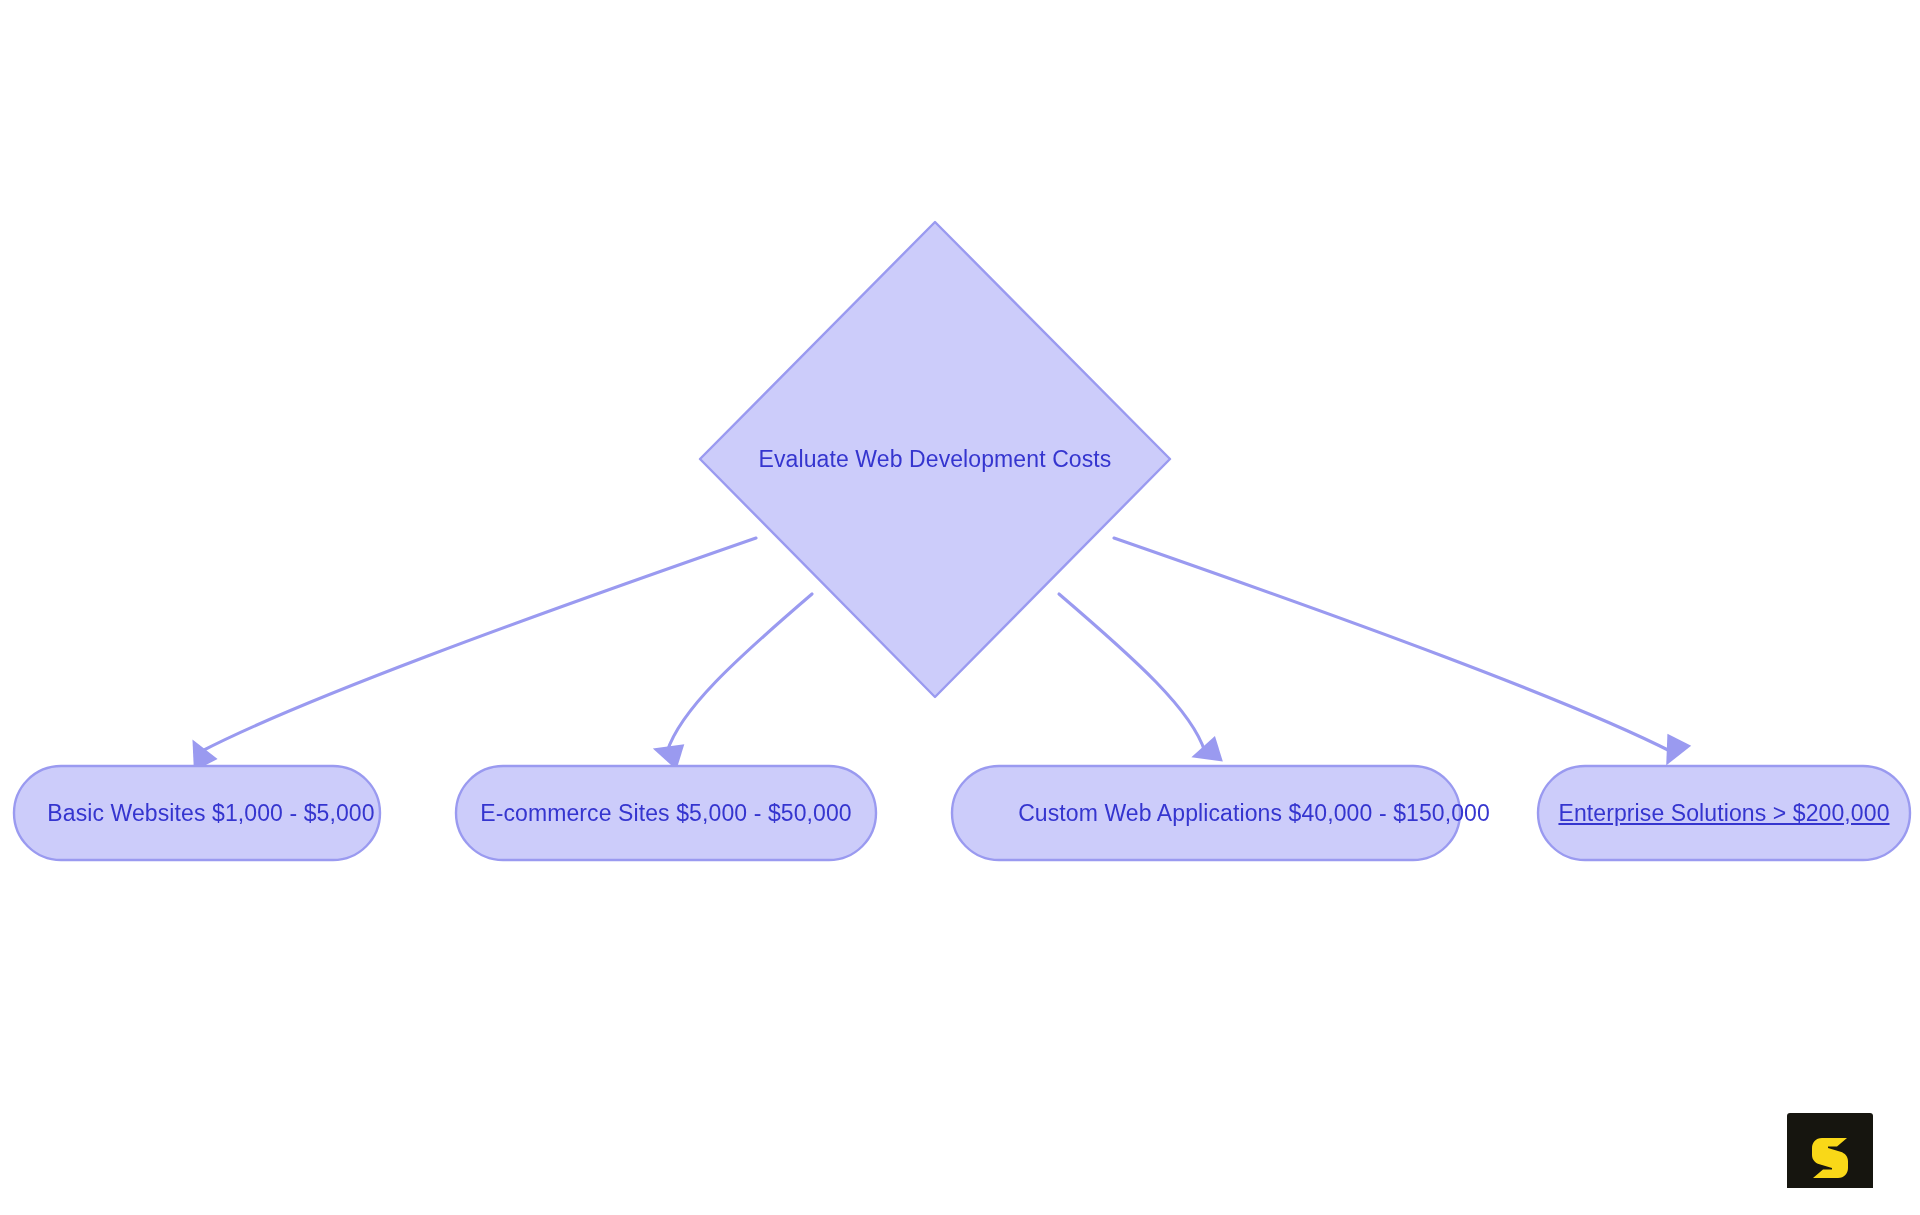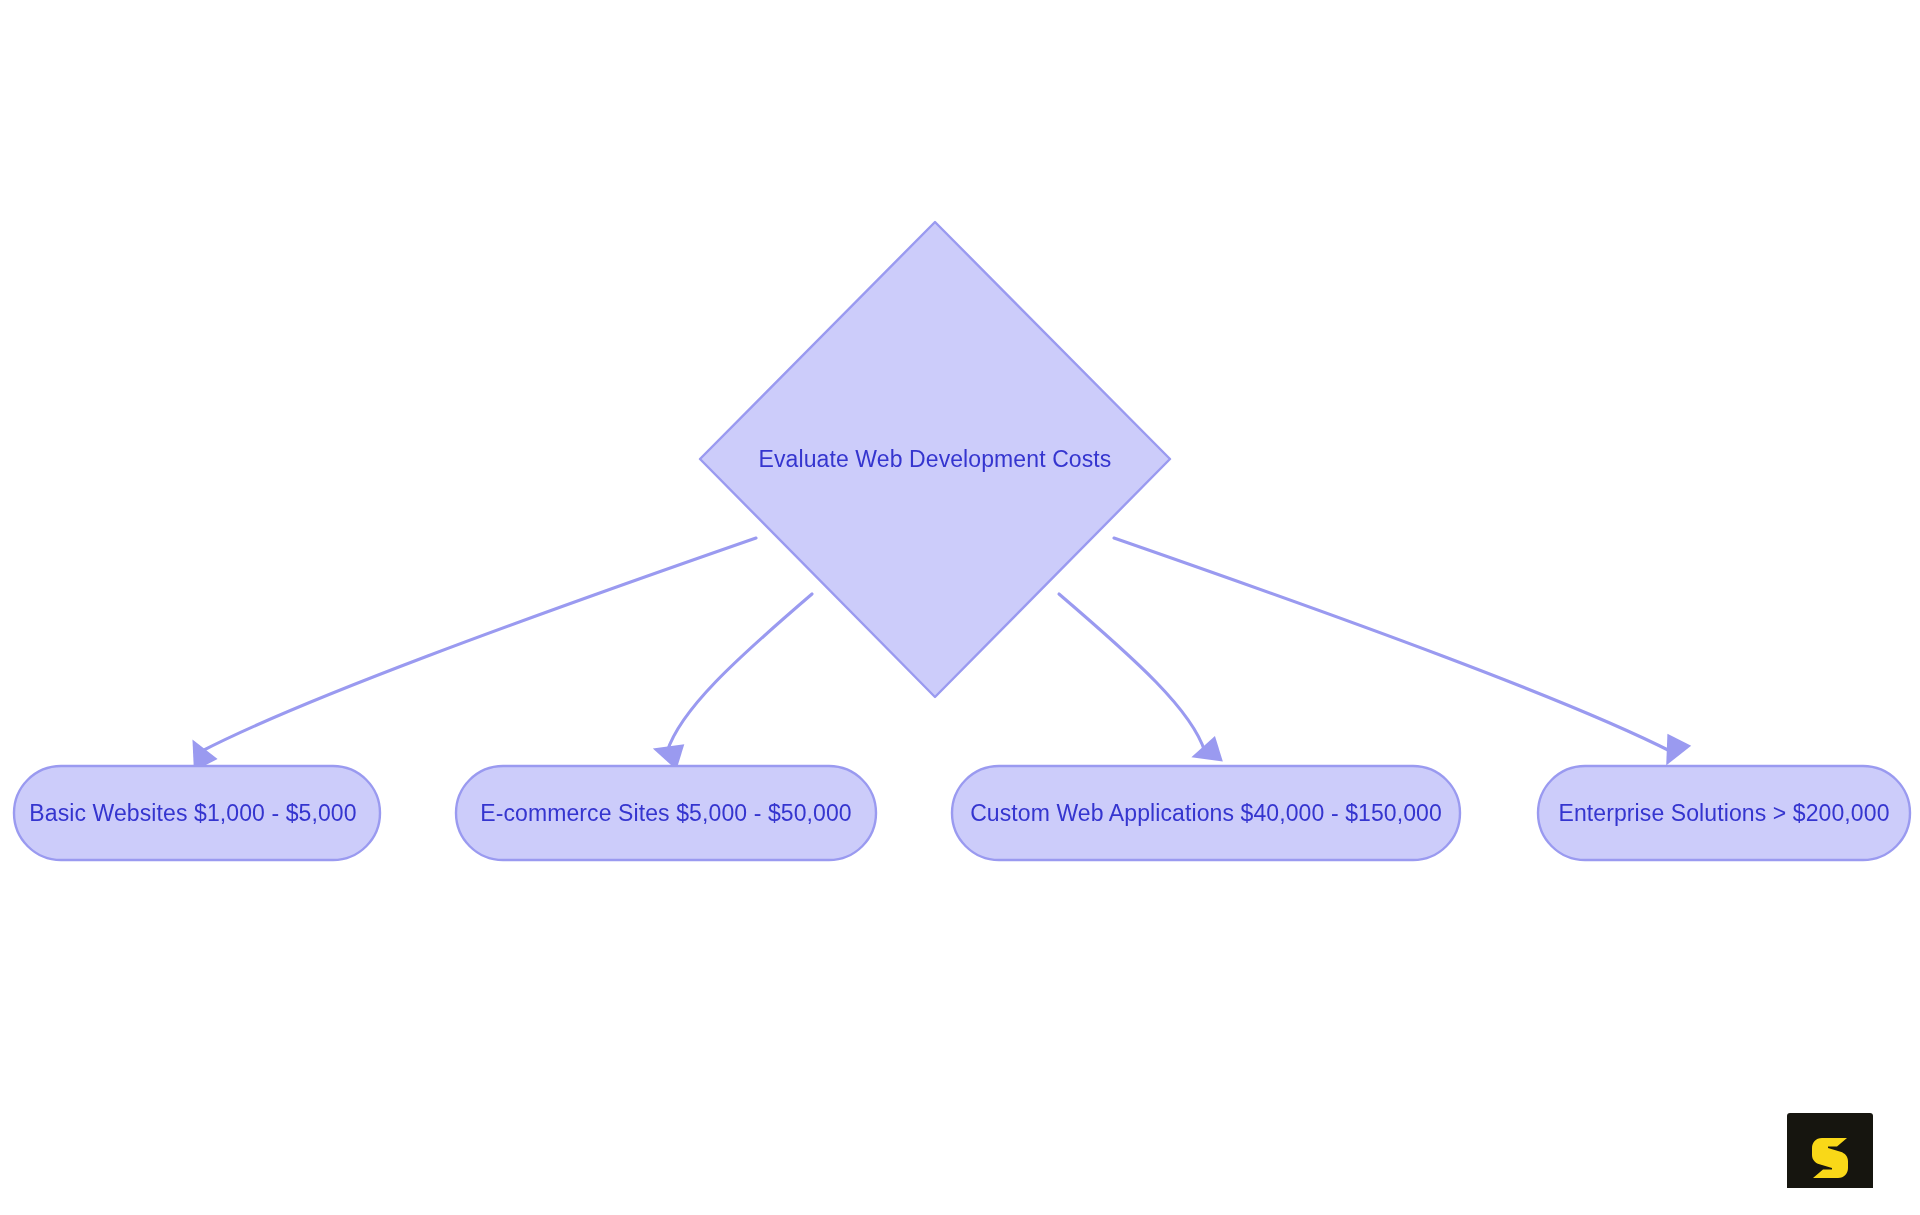--- a/index.html
+++ b/index.html
@@ -97,27 +97,27 @@
       <rect x="456" y="766" width="420" height="94" rx="47" ry="47" fill="#ccccfa" stroke="#9a9af0" stroke-width="2.4"></rect>
 
       <rect x="952" y="766" width="508" height="94" rx="47" ry="47" fill="#ccccfa" stroke="#9a9af0" stroke-width="2.4"></rect>
 
       <rect x="1538" y="766" width="372" height="94" rx="47" ry="47" fill="#ccccfa" stroke="#9a9af0" stroke-width="2.4"></rect>
     </g>
   </svg>
 
   <div class="node-label" id="decision-label">Evaluate Web Development Costs</div>
 
-  <div class="node-label leaf-label" style="left:10px; width:366px;">Basic Websites $1,000 - $5,000</div>
+  <div class="node-label leaf-label" style="left:28px; width:366px;">Basic Websites $1,000 - $5,000</div>
 
   <div class="node-label leaf-label" style="left:456px; width:420px;">E-commerce Sites $5,000 - $50,000</div>
 
-  <div class="node-label leaf-label" style="left:952px; width:508px;">Custom Web Applications $40,000 - $150,000</div>
+  <div class="node-label leaf-label" style="left:1000px; width:508px;">Custom Web Applications $40,000 - $150,000</div>
 
-  <div class="node-label leaf-label" style="left:1538px; width:372px;">Enterprise Solutions &gt; $200,000</div>
+  <div class="node-label leaf-label" style="left:1538px; width:372px;text-decoration:underline;">Enterprise Solutions &gt; $200,000</div>
 
   <div id="logo-badge">
     <svg width="56" height="56" viewBox="0 0 56 56">
       <path d="M 45 10 L 20 10 C 13.8 10 10 14.6 10 20 L 10 27 C 10 31.4 13.0 35.0 17.5 36.3 L 30 40 L 30 41.4 L 21 41.4 L 11 50 L 36 50 C 42.2 50 46 45.4 46 40 L 46 33 C 46 28.6 43.0 25.0 38.5 23.7 L 26 20 L 26 18.6 L 35 18.6 Z" fill="#f9d818" stroke="none"></path>
     </svg>
   </div>
 
 </div>
 
 </body></html>

